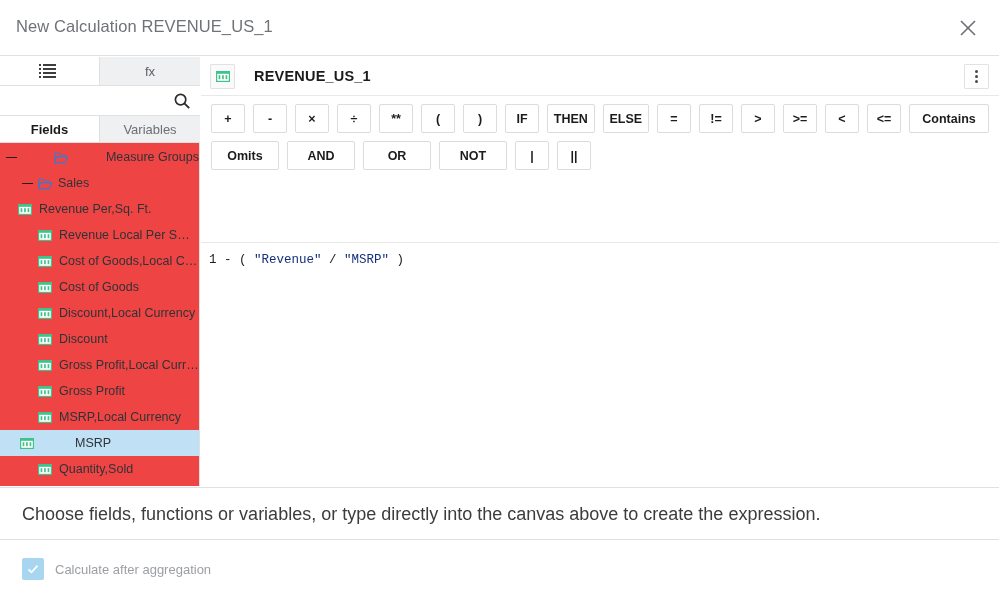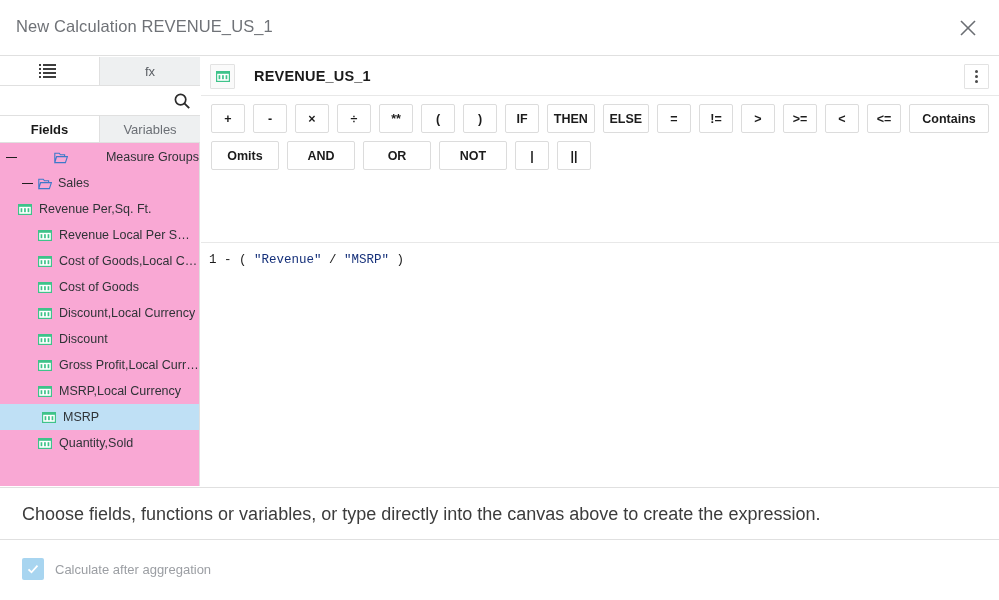--- a/index.html
+++ b/index.html
@@ -27,21 +27,21 @@
     position: absolute; right: 14px; top: 11px;
     width: 34px; height: 34px; cursor: pointer;
     display: flex; align-items: center; justify-content: center;
   }
   .close-btn svg { display:block; }
 
   
   .left-panel {
     position: absolute; left: 0; top: 57px; width: 200px; height: 429px;
     border-right: 1px solid #e0e0e0;
-    background: #f9a8d4;
+    background: #ef4444;
   }
   .mode-tabs {
     display: flex; height: 29px; width: 200px;
     border-bottom: 1px solid #e0e0e0;
   }
   .mode-tab {
     flex: 1 1 50%; display: flex; align-items: center; justify-content: center;
     font-size: 13px; color: #5c6066; cursor: pointer;
     border-right: 1px solid #e0e0e0;
     background: #eef0f1;
@@ -289,23 +289,33 @@
         <span class="tree-label">Gross Profit,Local Curre...</span>
       </div>
       <div class="tree-row" style="padding-left: 38px;">
         <span class="measure-icon"><svg width="14" height="11" viewBox="0 0 14 11">
             <rect x="0.6" y="0.6" width="12.8" height="9.8" fill="#ffffff" stroke="#3fc38a" stroke-width="1.2"></rect>
             <rect x="0.6" y="0.6" width="12.8" height="2.2" fill="#3fc38a"></rect>
             <rect x="2.6" y="4.2" width="1.7" height="4" fill="#3fc38a"></rect>
             <rect x="6.1" y="4.2" width="1.7" height="4" fill="#3fc38a"></rect>
             <rect x="9.6" y="4.2" width="1.7" height="4" fill="#3fc38a"></rect>
           </svg></span>
+        <span class="tree-label">Gross Profit</span>
+      </div>
+      <div class="tree-row" style="padding-left: 38px;">
+        <span class="measure-icon"><svg width="14" height="11" viewBox="0 0 14 11">
+            <rect x="0.6" y="0.6" width="12.8" height="9.8" fill="#ffffff" stroke="#3fc38a" stroke-width="1.2"></rect>
+            <rect x="0.6" y="0.6" width="12.8" height="2.2" fill="#3fc38a"></rect>
+            <rect x="2.6" y="4.2" width="1.7" height="4" fill="#3fc38a"></rect>
+            <rect x="6.1" y="4.2" width="1.7" height="4" fill="#3fc38a"></rect>
+            <rect x="9.6" y="4.2" width="1.7" height="4" fill="#3fc38a"></rect>
+          </svg></span>
         <span class="tree-label">MSRP,Local Currency</span>
       </div>
-      <div class="tree-row selected" style="padding-left: 42px;">
+      <div class="tree-row selected" style="padding-left: 20px; gap: 34px;">
         <span class="measure-icon"><svg width="14" height="11" viewBox="0 0 14 11">
             <rect x="0.6" y="0.6" width="12.8" height="9.8" fill="#ffffff" stroke="#3fc38a" stroke-width="1.2"></rect>
             <rect x="0.6" y="0.6" width="12.8" height="2.2" fill="#3fc38a"></rect>
             <rect x="2.6" y="4.2" width="1.7" height="4" fill="#3fc38a"></rect>
             <rect x="6.1" y="4.2" width="1.7" height="4" fill="#3fc38a"></rect>
             <rect x="9.6" y="4.2" width="1.7" height="4" fill="#3fc38a"></rect>
           </svg></span>
         <span class="tree-label">MSRP</span>
       </div>
       <div class="tree-row" style="padding-left: 38px;">

